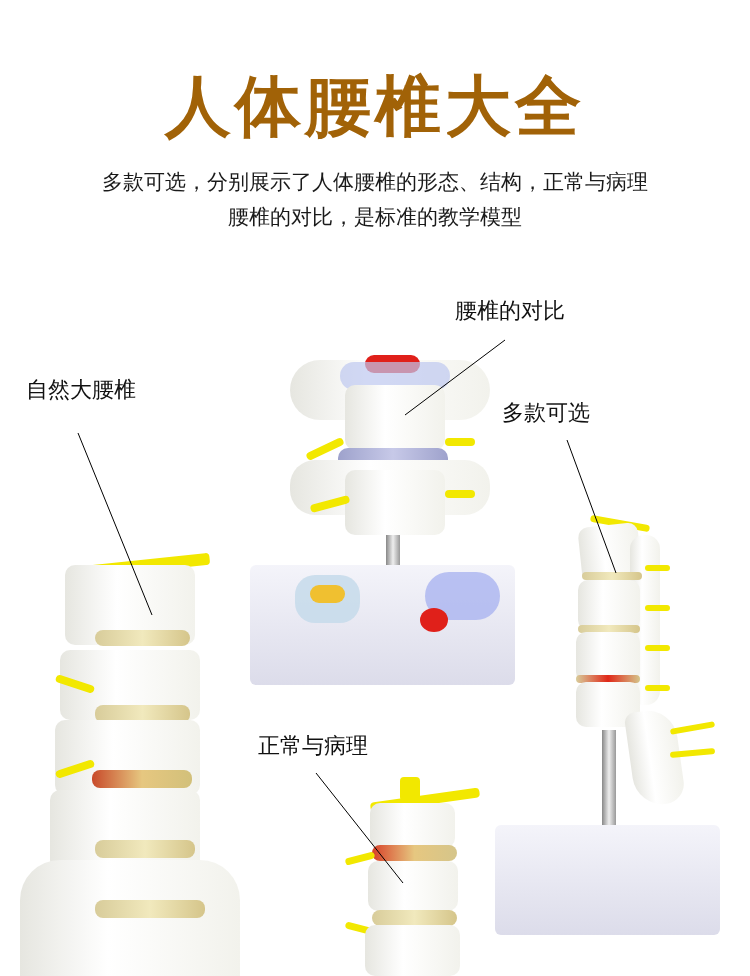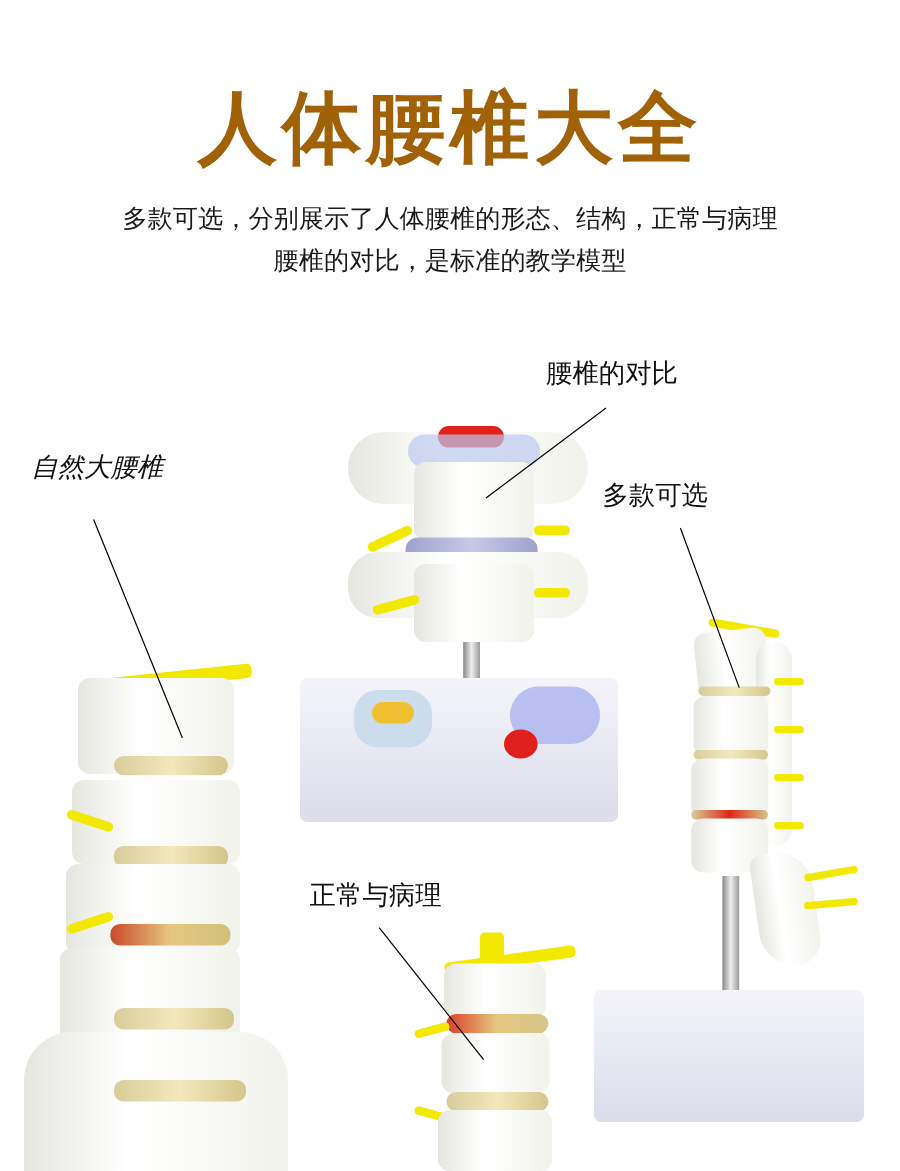--- a/index.html
+++ b/index.html
@@ -96,16 +96,16 @@
   <div class="bone" style="left:35px;top:150px;width:95px;height:51px;"></div>
 </div>
 
 <svg class="lines" width="750" height="976">
   <line x1="78" y1="433" x2="152" y2="615" stroke="#000" stroke-width="1"></line>
   <line x1="505" y1="340" x2="405" y2="415" stroke="#000" stroke-width="1"></line>
   <line x1="567" y1="440" x2="616" y2="573" stroke="#000" stroke-width="1"></line>
   <line x1="316" y1="773" x2="403" y2="883" stroke="#000" stroke-width="1"></line>
 </svg>
 
-<div class="label" style="left:26px;top:375px;font-style:italic;">自然大腰椎</div>
+<div class="label" style="left:26px;top:375px;">自然大腰椎</div>
 <div class="label" style="left:455px;top:296px;">腰椎的对比</div>
 <div class="label" style="left:502px;top:398px;">多款可选</div>
 <div class="label" style="left:258px;top:731px;">正常与病理</div>
 
 </body></html>

